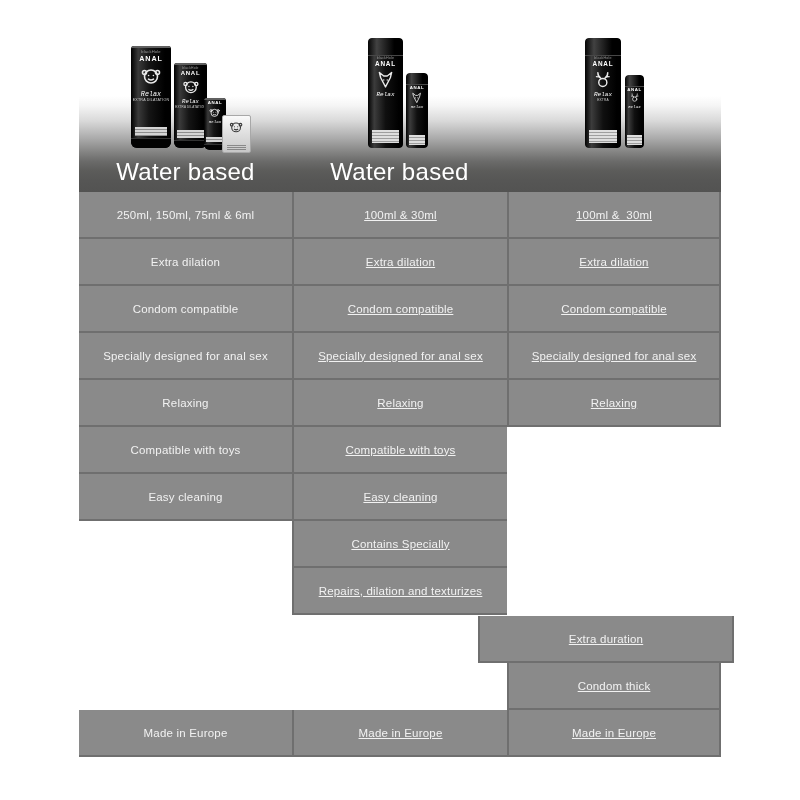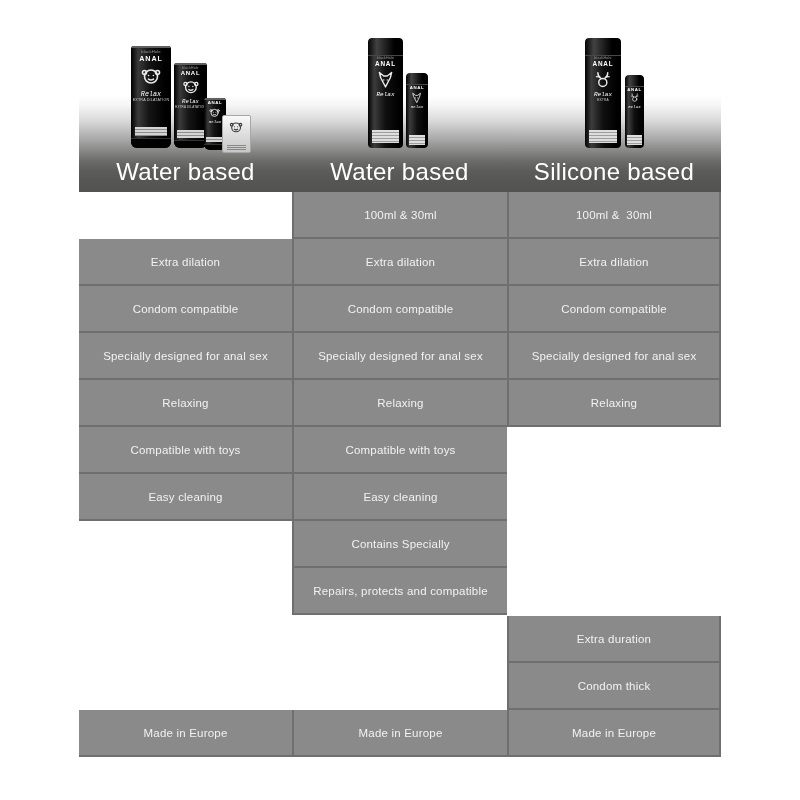--- a/index.html
+++ b/index.html
@@ -19,21 +19,21 @@
     display:flex;align-items:center;justify-content:center;
     color:#ffffff;font-size:24px;letter-spacing:.3px;
   }
   
   .cell{
     position:absolute;height:47px;box-sizing:border-box;z-index:1;
     background:#8a8a8a;border-bottom:2px solid #6f6f6f;
     display:flex;align-items:center;justify-content:center;text-align:center;
     color:#f2f2f2;font-size:11.5px;letter-spacing:.2px;white-space:pre-wrap;
   }
-  .cell.bl{border-left:2px solid #6f6f6f;}
+  .cell.bl{border-left:2px solid #6f6f6f;text-decoration:underline;}
   .cell.br{border-right:2px solid #6f6f6f;}
   
   .product{position:absolute;z-index:2;display:flex;flex-direction:column;align-items:center;
     color:#ffffff;text-align:center;overflow:hidden;}
   .tube{
     background:linear-gradient(90deg,#000 0%,#3a3a3a 18%,#151515 45%,#000 85%);
     border-radius:3px 3px 6px 6px;
   }
   .tube-crimp{width:100%;height:2px;background:#606060;flex:none;}
   .p-brand{font-size:.45em;color:#9a9a9a;margin-top:.25em;letter-spacing:.05em;}
@@ -176,43 +176,43 @@
         <path d="M9.5 10C7.5 9 6.5 7 6.5 4m3 6C8.5 9 7 8.5 5 8.5m9.5 1.5c2-1 3-3 3-6m-3 6c1-1 2.5-1.5 4.5-1.5"></path>
         <circle cx="12" cy="15" r="4.5"></circle>
       </svg>
       <div class="p-script">Relax</div>
       <div class="bottle-label"></div>
     </div>
   </div>
 
   <div class="col-header" style="left:79px;width:213px">Water based</div>
   <div class="col-header" style="left:292px;width:215px">Water based</div>
-  <div class="col-header" style="left:507px;width:214px">Silicone based</div>
-
+
+  <div class="cell" style="left:79px;top:192px;width:213px">250ml, 150ml, 75ml &amp; 6ml</div>
   <div class="cell" style="left:79px;top:239px;width:213px">Extra dilation</div>
   <div class="cell" style="left:79px;top:286px;width:213px">Condom compatible</div>
   <div class="cell" style="left:79px;top:333px;width:213px">Specially designed for anal sex</div>
   <div class="cell" style="left:79px;top:380px;width:213px">Relaxing</div>
   <div class="cell" style="left:79px;top:427px;width:213px">Compatible with toys</div>
   <div class="cell" style="left:79px;top:474px;width:213px">Easy cleaning</div>
   <div class="cell" style="left:79px;top:710px;width:213px">Made in Europe</div>
 
   <div class="cell bl" style="left:292px;top:192px;width:215px">100ml &amp; 30ml</div>
   <div class="cell bl" style="left:292px;top:239px;width:215px">Extra dilation</div>
   <div class="cell bl" style="left:292px;top:286px;width:215px">Condom compatible</div>
   <div class="cell bl" style="left:292px;top:333px;width:215px">Specially designed for anal sex</div>
   <div class="cell bl" style="left:292px;top:380px;width:215px">Relaxing</div>
   <div class="cell bl" style="left:292px;top:427px;width:215px">Compatible with toys</div>
   <div class="cell bl" style="left:292px;top:474px;width:215px">Easy cleaning</div>
   <div class="cell bl" style="left:292px;top:521px;width:215px">Contains Specially</div>
-  <div class="cell bl" style="left:292px;top:568px;width:215px">Repairs, protects and compatible</div>
+  <div class="cell bl" style="left:292px;top:568px;width:215px">Repairs, dilation and texturizes</div>
   <div class="cell bl" style="left:292px;top:710px;width:215px">Made in Europe</div>
 
   <div class="cell bl br" style="left:507px;top:192px;width:214px">100ml &amp;  30ml</div>
   <div class="cell bl br" style="left:507px;top:239px;width:214px">Extra dilation</div>
   <div class="cell bl br" style="left:507px;top:286px;width:214px">Condom compatible</div>
   <div class="cell bl br" style="left:507px;top:333px;width:214px">Specially designed for anal sex</div>
   <div class="cell bl br" style="left:507px;top:380px;width:214px">Relaxing</div>
-  <div class="cell bl br" style="left:507px;top:616px;width:214px">Extra duration</div>
+  <div class="cell bl br" style="left:478px;top:616px;width:256px">Extra duration</div>
   <div class="cell bl br" style="left:507px;top:663px;width:214px">Condom thick</div>
   <div class="cell bl br" style="left:507px;top:710px;width:214px">Made in Europe</div>
 
 </div>
 
 </body></html>

